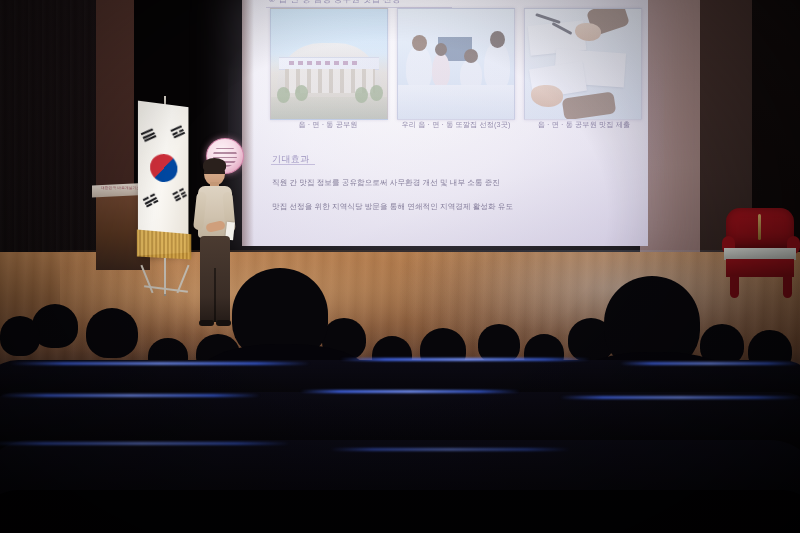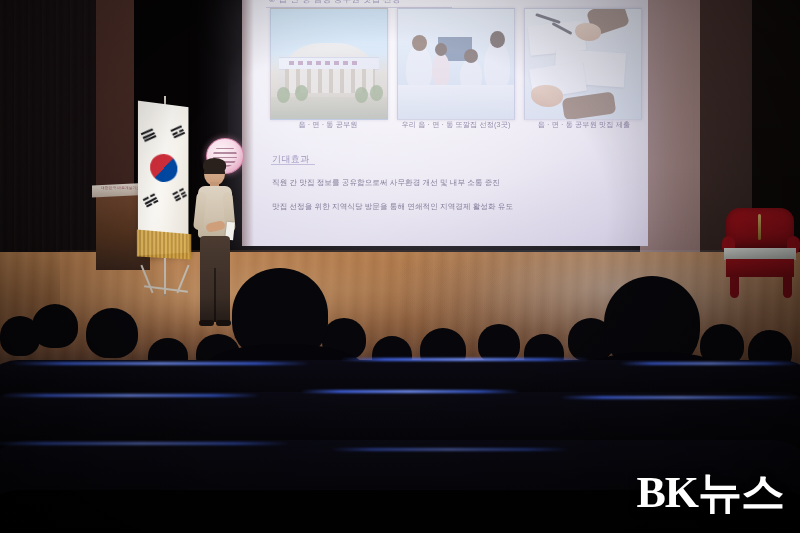--- a/index.html
+++ b/index.html
@@ -520,16 +520,15 @@
     <div class="seatrow" style="top:440px;height:110px;border-radius:50px 50px 0 0;"></div>
     <div class="rim" style="left:-10px;top:442px;width:300px;opacity:.75;"></div>
     <div class="rim" style="left:330px;top:448px;width:240px;opacity:.6;"></div>
 
     <div class="seatrow" style="top:490px;height:60px;background:#020103;"></div>
   </div>
 
   <div class="vignette"></div>
 
   <div class="wm">
-    <div class="wm-main">BK뉴스</div>
   </div>
 
 </div>
 
 </body></html>

